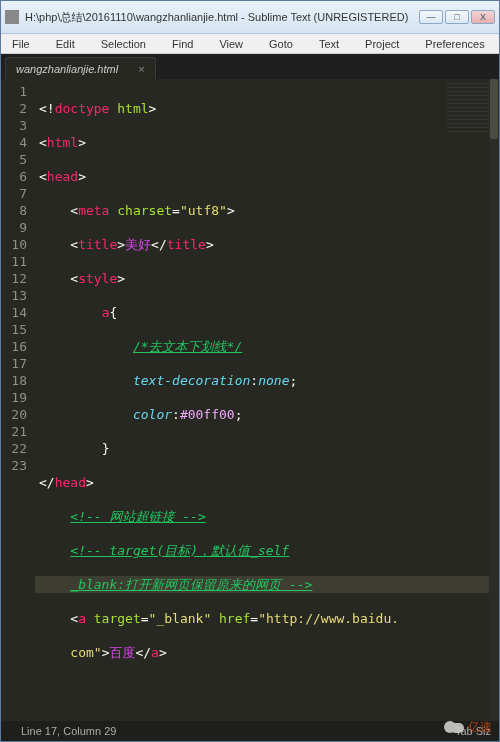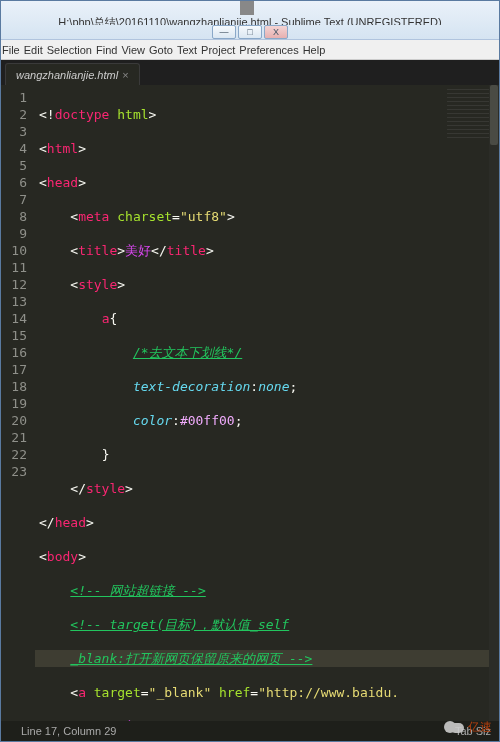--- a/index.html
+++ b/index.html
@@ -1,27 +1,27 @@
 <!DOCTYPE html>
 <html><head>
 <meta charset="utf-8">
 <style>
 * { margin: 0; padding: 0; box-sizing: border-box; }
 body { background: #f0f0f0; font-family: "Segoe UI", Tahoma, sans-serif; font-size: 12px; width: 500px; height: 742px; overflow: hidden; position: relative; }
 .window { background: #fff; border: 1px solid #5a7aa0; width: 500px; height: 742px; display: flex; flex-direction: column; }
-.title-bar { height: 39px; background: linear-gradient(to bottom, #eaf1f9, #d5e4f2); display: flex; align-items: center; padding: 0 4px; border-bottom: 1px solid #b0c4de; flex-direction: column; }
+.title-bar { height: 33px; background: linear-gradient(to bottom, #eaf1f9, #d5e4f2); display: flex; align-items: center; padding: 0 4px; border-bottom: 1px solid #b0c4de; }
 .title-bar .app-icon { width: 14px; height: 14px; background: #888; margin-right: 6px; display: inline-block; }
 .title-bar .title-text { flex: 1; color: #333; font-size: 11px; white-space: nowrap; overflow: hidden; }
 .win-btns { display: flex; gap: 2px; }
 .win-btn { width: 24px; height: 14px; background: linear-gradient(to bottom,#f6f9fc,#dbe7f2); border: 1px solid #8aa8c8; border-radius: 2px; font-size: 9px; display: flex; align-items: center; justify-content: center; color: #456; cursor: pointer; }
 .win-btn.close { background: linear-gradient(to bottom,#f3d4d4,#e7b0b0); }
-.menu-bar { height: 20px; background: #f0f0f0; display: flex; align-items: center; padding: 0 1px; border-bottom: 1px solid #ccc; gap: 4px; color: #333; font-size: 11px; }
+.menu-bar { height: 20px; background: #f0f0f0; display: flex; align-items: center; padding: 0 11px; border-bottom: 1px solid #ccc; gap: 26px; color: #333; font-size: 11px; }
 .menu-item { cursor: pointer; }
 .tab-row { height: 25px; background: #1f1f1f; display: flex; align-items: flex-end; padding-left: 4px; }
-.tab { height: 22px; background: #272822; color: #ccc; font-size: 11px; padding: 4px 10px; border-top: 1px solid #3a3a3a; border-left: 1px solid #3a3a3a; border-right: 1px solid #3a3a3a; border-radius: 3px 3px 0 0; display: flex; align-items: center; gap: 4px; font-style: italic; }
+.tab { height: 22px; background: #272822; color: #ccc; font-size: 11px; padding: 4px 10px; border-top: 1px solid #3a3a3a; border-left: 1px solid #3a3a3a; border-right: 1px solid #3a3a3a; border-radius: 3px 3px 0 0; display: flex; align-items: center; gap: 20px; font-style: italic; }
 .tab .close-x { color: #888; font-style: normal; cursor: pointer; }
 .editor-area { flex: 1; background: #272822; display: flex; position: relative; overflow: hidden; }
 .gutter { width: 34px; background: #272822; color: #8f908a; font-family: Consolas, monospace; font-size: 13px; text-align: right; padding: 4px 8px 4px 0; line-height: 17px; }
 .code { flex: 1; font-family: Consolas, monospace; font-size: 13px; color: #f8f8f2; padding: 4px 0; line-height: 17px; white-space: pre; overflow: hidden; position: relative; }
 .code .line { padding-left: 4px; }
 .code .line.hl { background: #3e3d32; }
 .minimap { position: absolute; right: 10px; top: 4px; width: 42px; height: 50px; opacity: 0.25; background: repeating-linear-gradient(to bottom, #666 0 1px, transparent 1px 4px); }
 .scroll-v { position: absolute; right: 0; top: 0; width: 10px; height: 100%; background: #2b2c27; }
 .scroll-v .thumb { position: absolute; right: 1px; top: 0; width: 8px; height: 60px; background: #4a4b44; border-radius: 2px; }
 .status-bar { height: 20px; background: #1e1f1a; color: #aaa; font-size: 11px; display: flex; align-items: center; padding: 0 8px; gap: 12px; }
@@ -108,23 +108,21 @@
 <div class="line"><span class="punc">&lt;</span><span class="tag">html</span><span class="punc">&gt;</span></div>
 <div class="line"><span class="punc">&lt;</span><span class="tag">head</span><span class="punc">&gt;</span></div>
 <div class="line">    <span class="punc">&lt;</span><span class="tag">meta</span><span> </span><span class="attr">charset</span><span class="punc">=</span><span class="str">"utf8"</span><span class="punc">&gt;</span></div>
 <div class="line">    <span class="punc">&lt;</span><span class="tag">title</span><span class="punc">&gt;</span><span class="txt">美好</span><span class="punc">&lt;/</span><span class="tag">title</span><span class="punc">&gt;</span></div>
 <div class="line">    <span class="punc">&lt;</span><span class="tag">style</span><span class="punc">&gt;</span></div>
 <div class="line">        <span class="tag">a</span><span class="punc">{</span></div>
 <div class="line">            <span class="cmt">/*去文本下划线*/</span></div>
 <div class="line">            <span class="prop">text-decoration</span><span class="punc">:</span><span class="prop">none</span><span class="punc">;</span></div>
 <div class="line">            <span class="prop">color</span><span class="punc">:</span><span class="val">#00ff00</span><span class="punc">;</span></div>
 <div class="line">        <span class="punc">}</span></div>
-<div class="line">    <span class="punc">&lt;/</span><span class="tag">style</span><span class="punc">&gt;</span></div>
 <div class="line"><span class="punc">&lt;/</span><span class="tag">head</span><span class="punc">&gt;</span></div>
-<div class="line"><span class="punc">&lt;</span><span class="tag">body</span><span class="punc">&gt;</span></div>
 <div class="line">    <span class="cmt">&lt;!-- 网站超链接 --&gt;</span></div>
 <div class="line">    <span class="cmt">&lt;!-- target(目标)，默认值_self</span></div>
 <div class="line hl">    <span class="cmt">_blank:打开新网页保留原来的网页 --&gt;</span></div>
 <div class="line">    <span class="punc">&lt;</span><span class="tag">a</span><span> </span><span class="attr">target</span><span class="punc">=</span><span class="str">"_blank"</span><span> </span><span class="attr">href</span><span class="punc">=</span><span class="str">"http://www.baidu.</span></div>
 <div class="line">    <span class="str">com"</span><span class="punc">&gt;</span><span class="txt">百度</span><span class="punc">&lt;/</span><span class="tag">a</span><span class="punc">&gt;</span></div>
 
 
 
 
 

